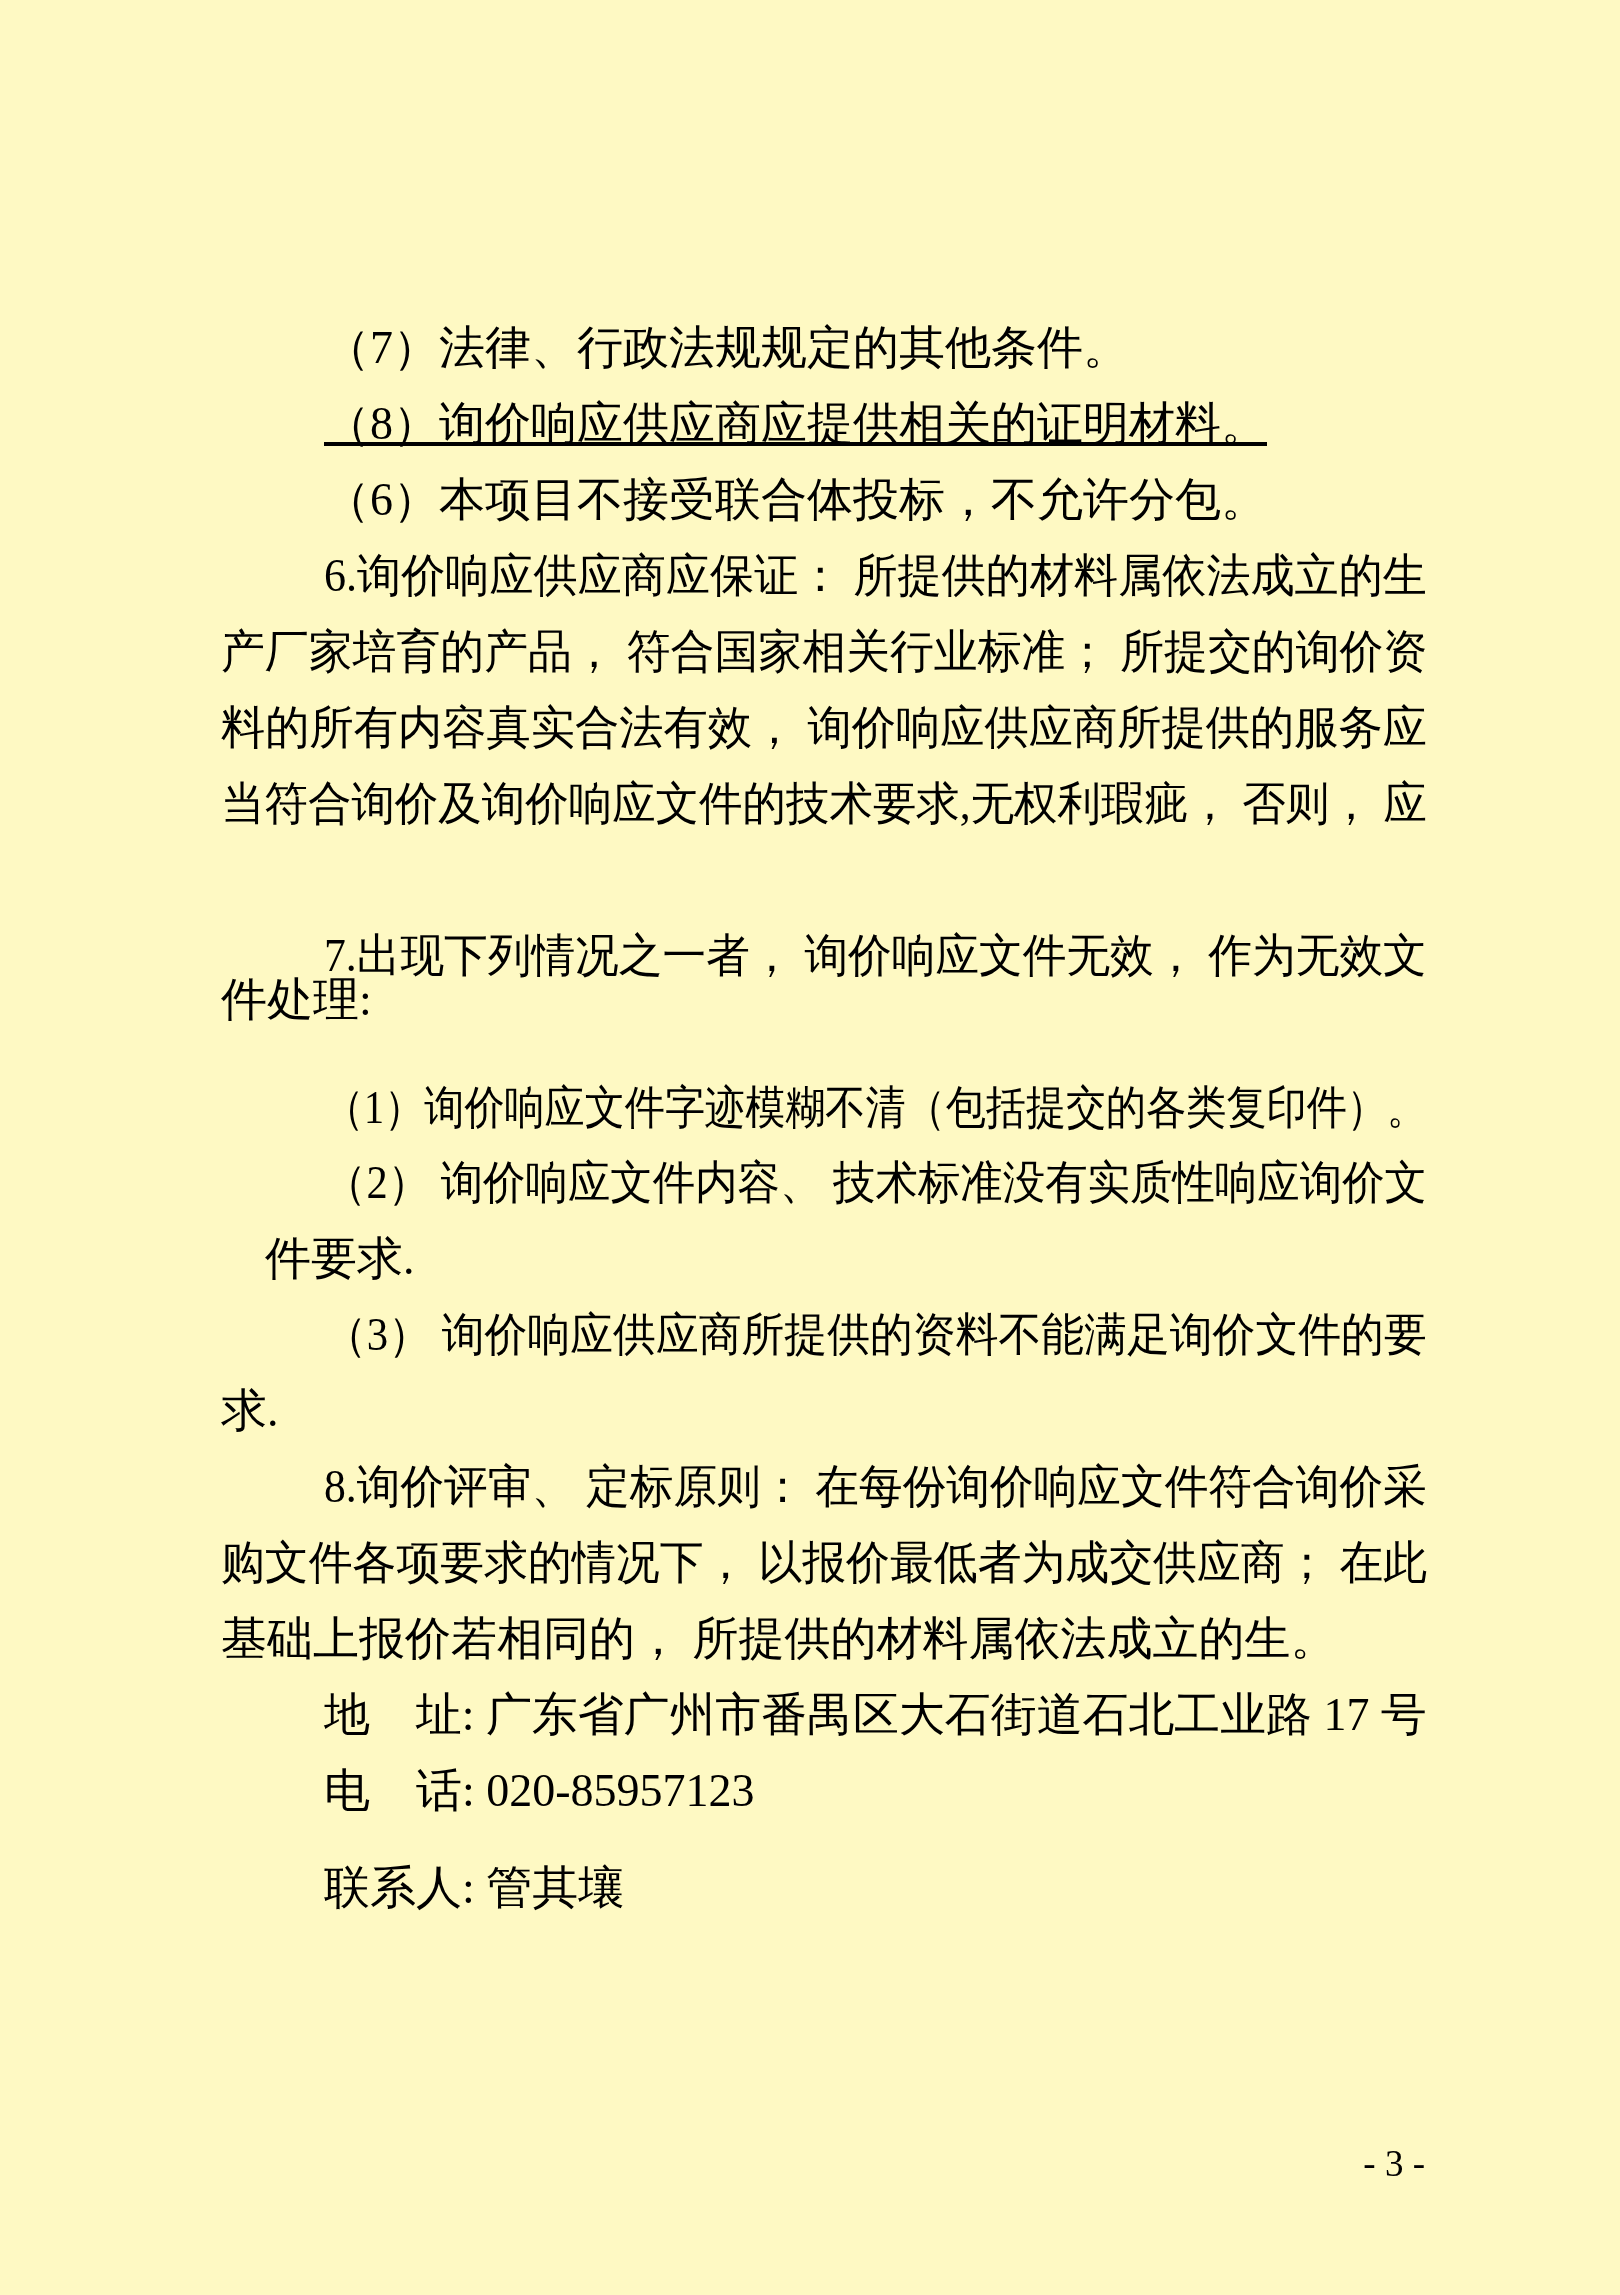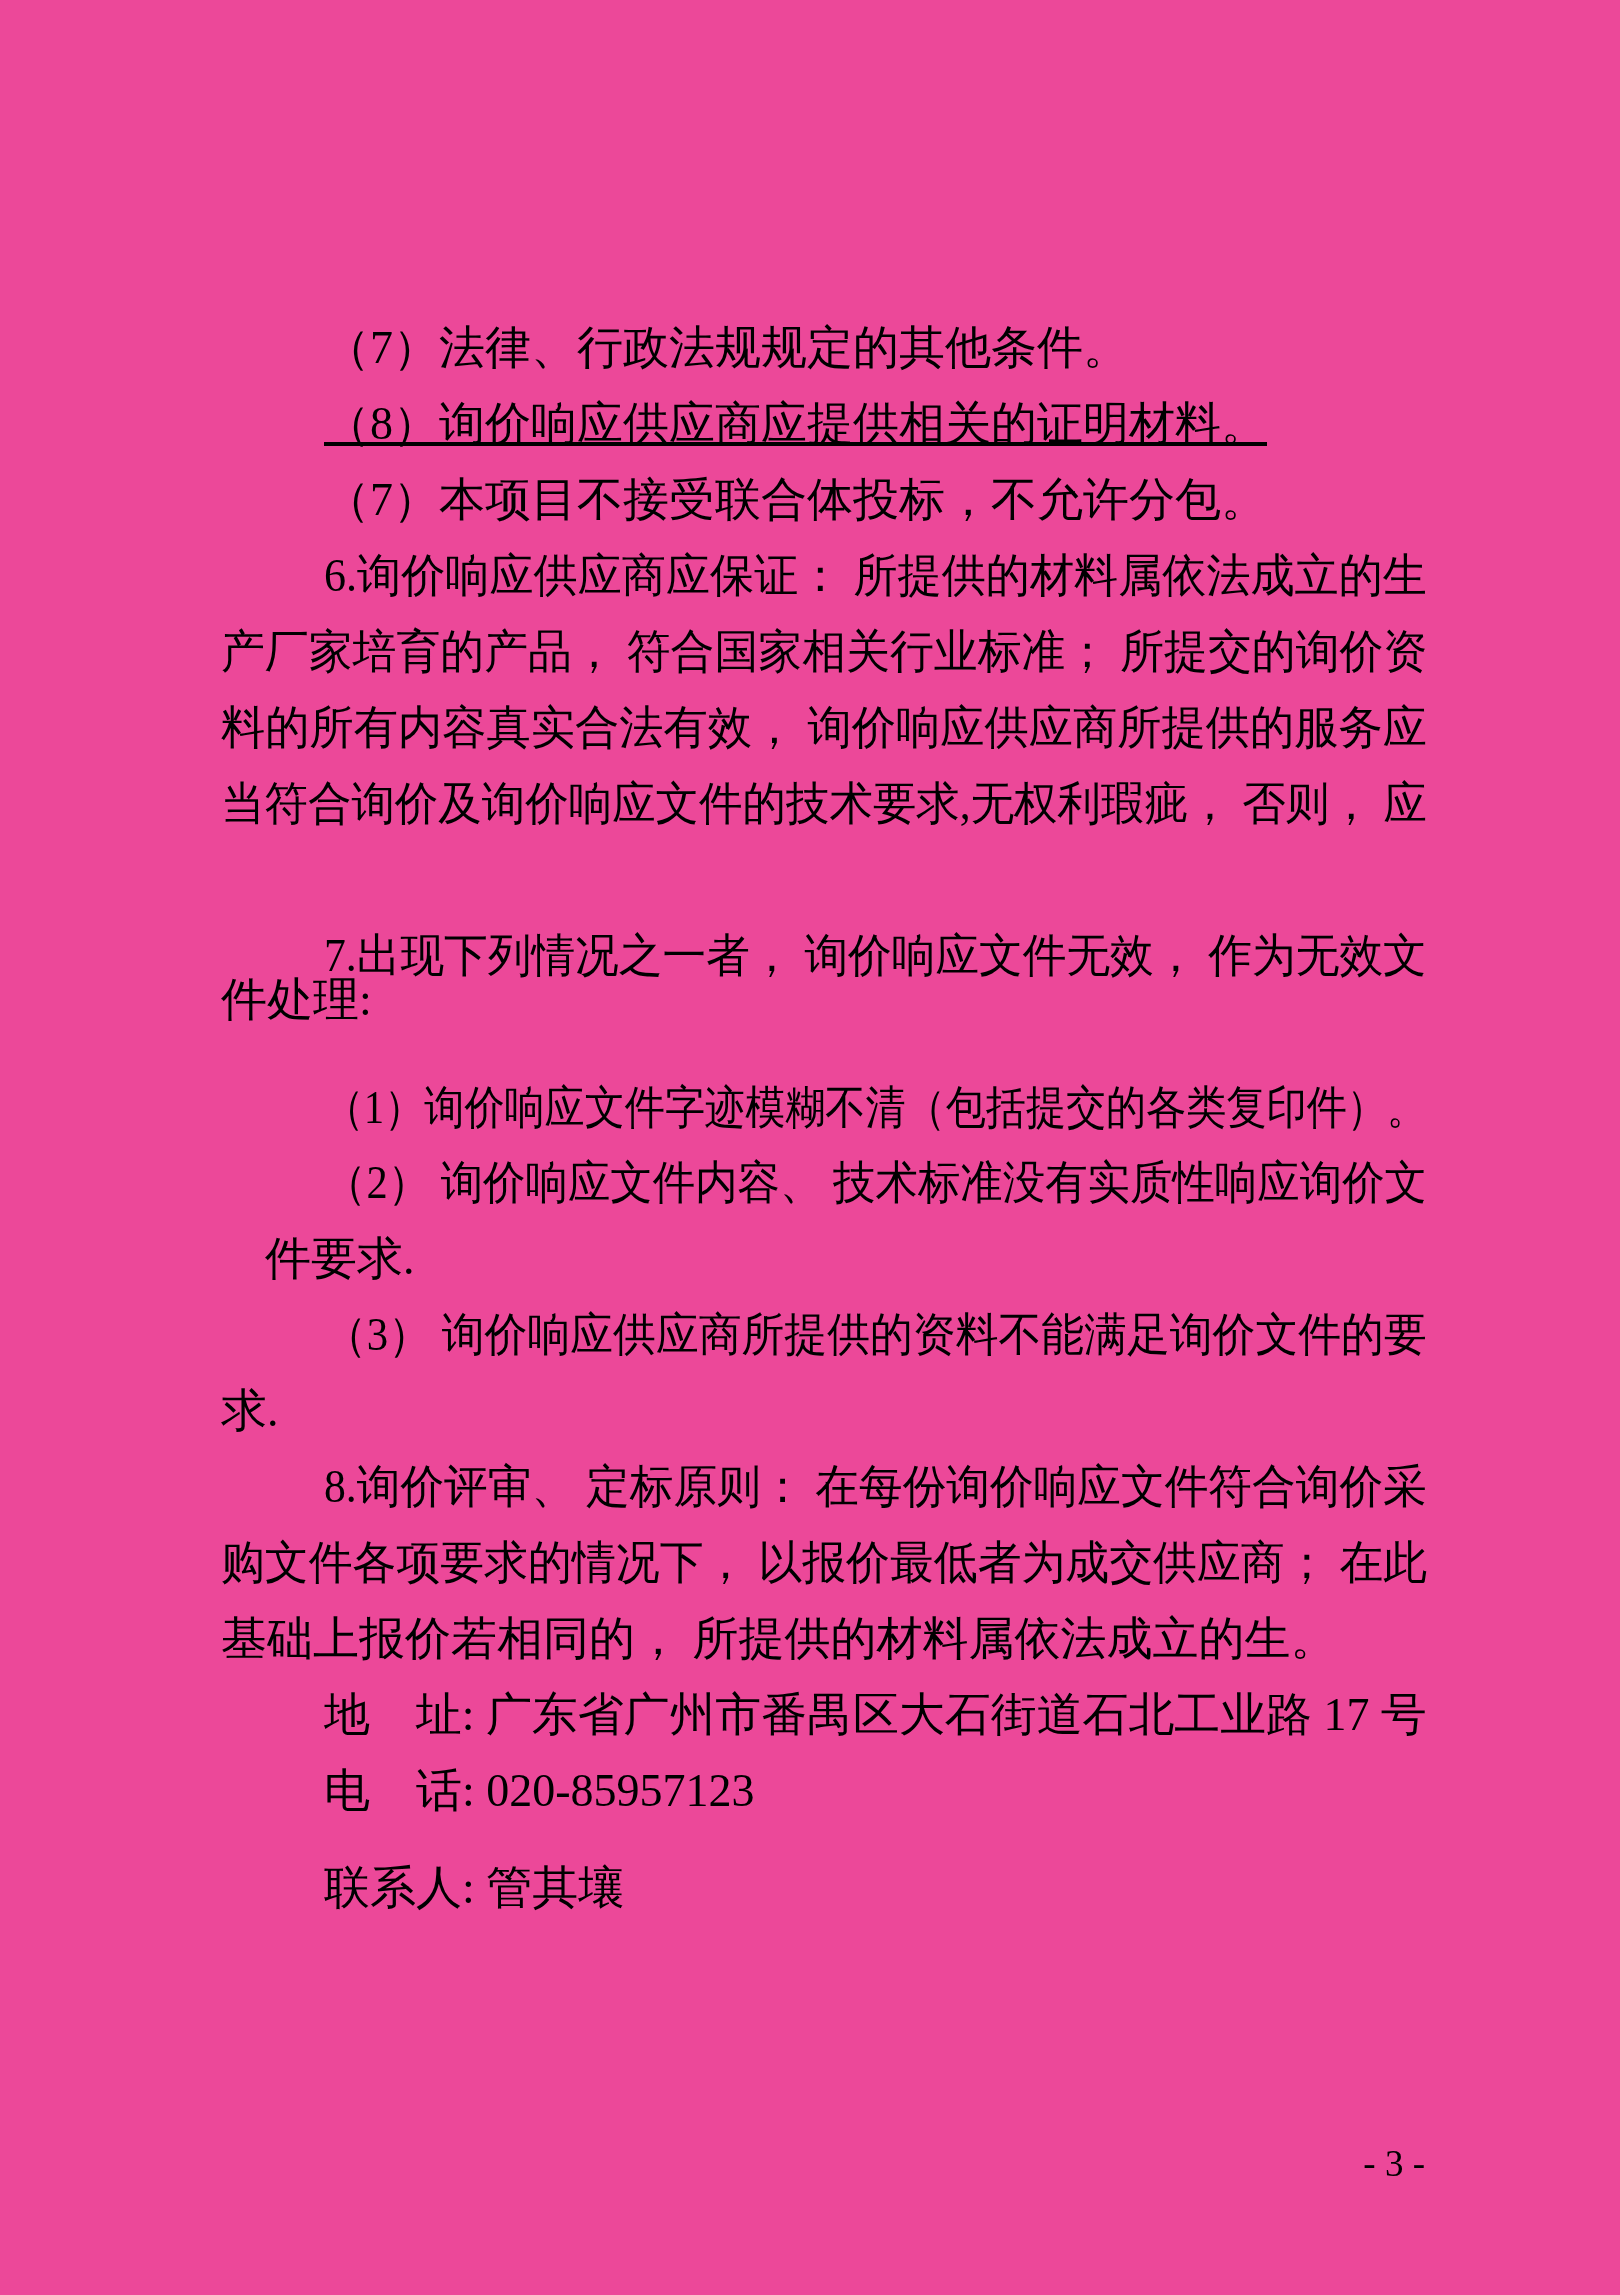--- a/index.html
+++ b/index.html
@@ -4,21 +4,21 @@
 <style>
   html, body {
     margin: 0;
     padding: 0;
     background: #808080;
   }
   .page {
     position: relative;
     width: 1621px;
     height: 2295px;
-    background: #ec4899;
+    background: #fef9c3;
     overflow: hidden;
     font-family: "Liberation Serif", "DejaVu Serif", serif;
     color: #000000;
   }
   .text-block {
     position: absolute;
     left: 0;
     top: 0;
     width: 100%;
     height: 100%;
@@ -45,21 +45,21 @@
     white-space: pre;
   }
 </style>
 </head>
 <body>
 
 <div class="page">
   <div class="text-block" id="lines-container">
       <div class="doc-line indent" style="top: 310px;">（7）法律、行政法规规定的其他条件。</div>
       <div class="doc-line indent" style="top: 386px; text-decoration: underline;">（8）询价响应供应商应提供相关的证明材料。</div>
-      <div class="doc-line indent" style="top: 462px;">（7）本项目不接受联合体投标，不允许分包。</div>
+      <div class="doc-line indent" style="top: 462px;">（6）本项目不接受联合体投标，不允许分包。</div>
       <div class="doc-line indent" style="top: 538px; transform: scaleX(0.959111);">6.询价响应供应商应保证： 所提供的材料属依法成立的生</div>
       <div class="doc-line" style="top: 614px; transform: scaleX(0.953535);">产厂家培育的产品， 符合国家相关行业标准； 所提交的询价资</div>
       <div class="doc-line" style="top: 690px; transform: scaleX(0.962087);">料的所有内容真实合法有效， 询价响应供应商所提供的服务应</div>
       <div class="doc-line" style="top: 766px; transform: scaleX(0.944756);">当符合询价及询价响应文件的技术要求,无权利瑕疵， 否则， 应</div>
       <div class="doc-line indent" style="top: 918px; transform: scaleX(0.949406);">7.出现下列情况之一者， 询价响应文件无效， 作为无效文</div>
       <div class="doc-line" style="top: 962px;">件处理:</div>
       <div class="doc-line indent" style="top: 1070px; transform: scaleX(0.871919);">（1）询价响应文件字迹模糊不清（包括提交的各类复印件）。</div>
       <div class="doc-line indent" style="top: 1145px; transform: scaleX(0.922222);">（2） 询价响应文件内容、 技术标准没有实质性响应询价文</div>
       <div class="doc-line" style="top: 1221px; margin-left: 44px;">件要求.</div>
       <div class="doc-line indent" style="top: 1297px; transform: scaleX(0.930975);">（3） 询价响应供应商所提供的资料不能满足询价文件的要</div>

